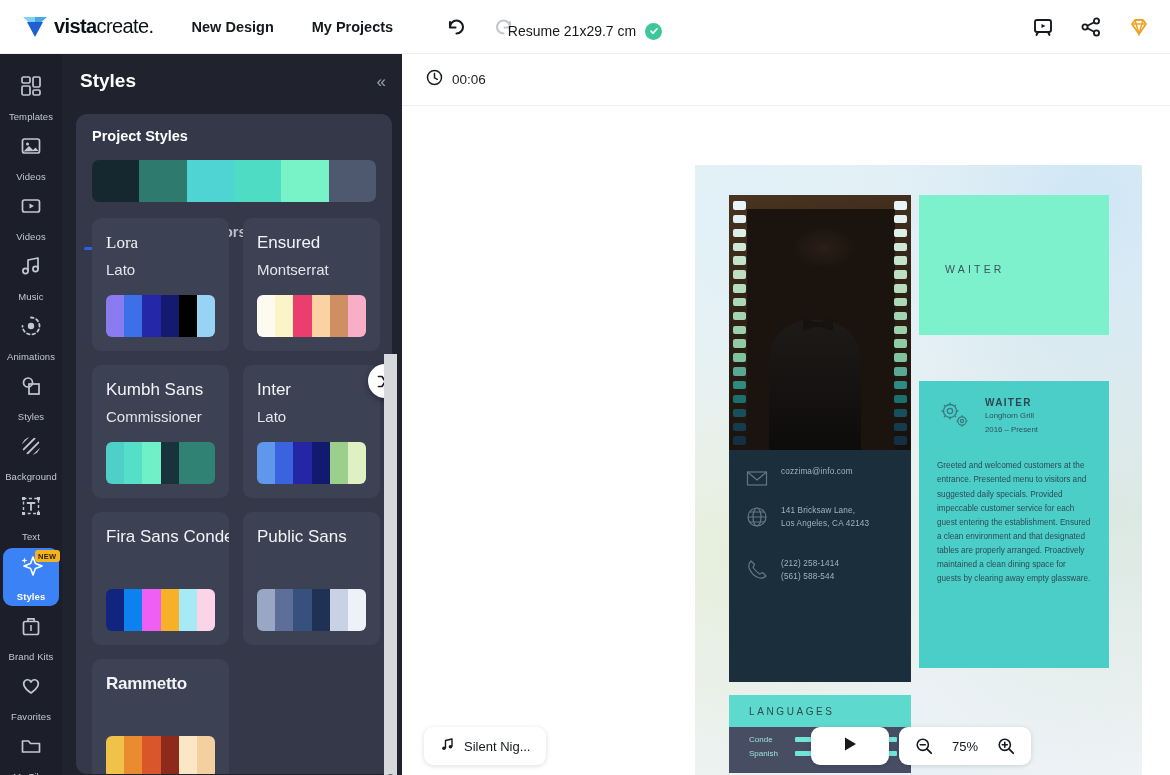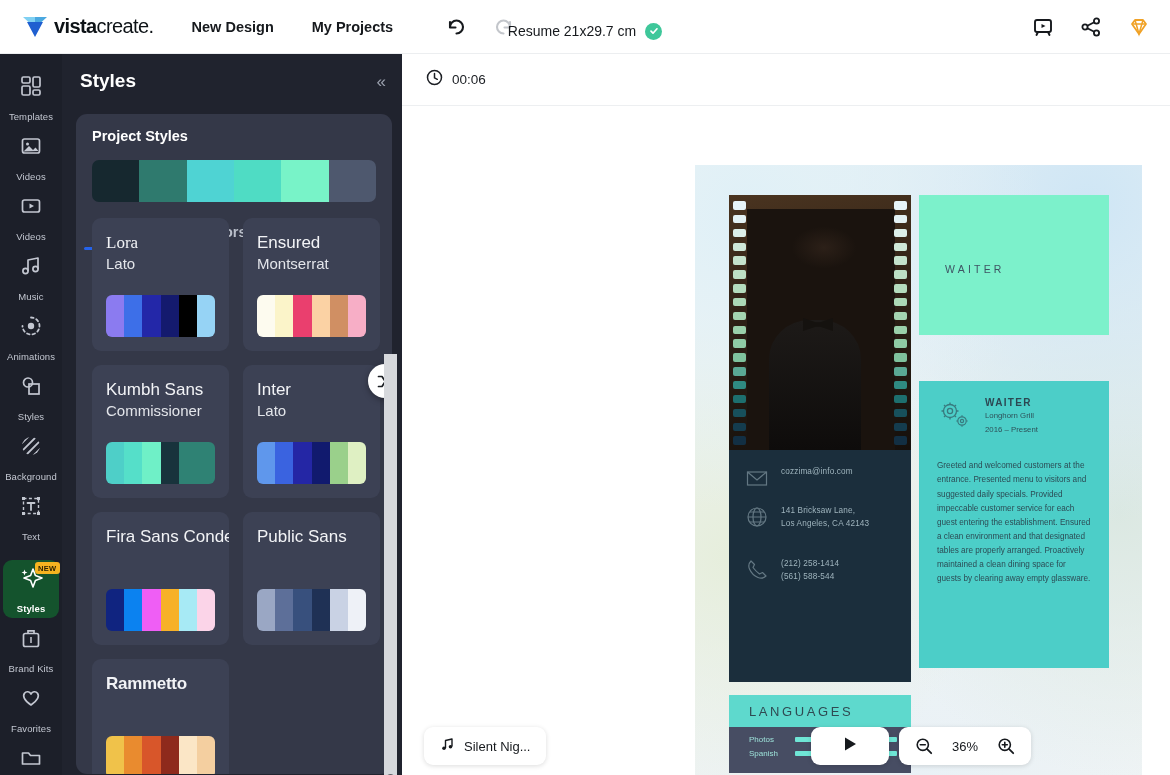--- a/index.html
+++ b/index.html
@@ -53,21 +53,21 @@
     display: flex; flex-direction: column; align-items: center;
     padding-top: 14px;
   }
   .rail-item {
     width: 56px; min-height: 58px; margin-bottom: 2px; border-radius: 9px;
     display: flex; flex-direction: column; align-items: center; justify-content: center;
     cursor: pointer; position: relative; color: #c3c7d1; gap: 8px;
   }
   .rail-item .ri-ico { height: 26px; display: flex; align-items: center; justify-content: center; }
   .rail-item .ri-lbl { font-size: 9.5px; margin-top: 4px; letter-spacing: .1px; }
-  .rail-item.active { background: #14532d; color: #fff; margin-top: 12px; }
+  .rail-item.active { background: #3b82f6; color: #fff; }
   .rail-item.active .ri-lbl { font-weight: bold; }
   .new-badge {
     position: absolute; top: 2px; right: -1px; background: #f5b320; color: #2b2200;
     font-size: 7.5px; font-weight: bold; border-radius: 3px; padding: 1.5px 3.5px;
     letter-spacing: .3px;
   }
 
   
   #panel {
     position: absolute; left: 62px; top: 54px; width: 340px; height: 721px;
@@ -104,21 +104,21 @@
   #grid-wrap { position: absolute; left: 0; right: 0; top: 96px; bottom: 0; overflow: hidden; }
   #grid {
     display: grid; grid-template-columns: 1fr 1fr; gap: 14px;
     padding: 8px 12px 0 16px;
   }
   .fcard {
     background: #3c4154; border-radius: 9px; height: 133px;
     padding: 14px 0 0 14px; overflow: hidden; cursor: pointer; position: relative;
   }
   .fcard .f1 { font-size: 17px; color: #f2f3f6; white-space: nowrap; line-height: 1.25; }
-  .fcard .f2 { font-size: 15px; color: #e3e5ea; white-space: nowrap; margin-top: 2px; }
+  .fcard .f2 { font-size: 15px; color: #e3e5ea; white-space: nowrap; margin-top: 8px; }
   .fcard .fpal {
     position: absolute; left: 14px; right: 14px; bottom: 14px; height: 42px;
     display: flex; border-radius: 6px; overflow: hidden;
   }
   .fcard .fpal .sw { flex: 1; }
   .fcard.serif .f1 { font-family: "Liberation Serif", serif; }
   .fcard.bold1 .f1 { font-weight: bold; letter-spacing: -0.3px; }
 
   #shuffle-btn {
     position: absolute; width: 34px; height: 34px; border-radius: 50%;
@@ -226,21 +226,21 @@
   #exp-role { font-size: 10px; font-weight: bold; color: #2c4752; letter-spacing: 1.3px; }
   .exp-meta { font-size: 7.8px; color: #2e5159; line-height: 1.5; margin-top: 2px; }
   #exp-desc {
     font-size: 8.2px; color: #2c4c55; line-height: 1.72; margin-top: 24px;
   }
 
   #lang-head {
     left: 34px; top: 530px; width: 182px; height: 32px; background: #5ed9cd;
     display: flex; align-items: center; padding-left: 20px;
   }
-  #lang-head-txt { font-size: 13px; color: #2f4a52; letter-spacing: 2.6px; }
+  #lang-head-txt { font-size: 10px; color: #2f4a52; letter-spacing: 2.6px; }
   #lang-body {
     left: 34px; top: 562px; width: 182px; height: 46px; background: #474d63;
     padding: 8px 14px 0 20px;
   }
   .lang-row { display: flex; align-items: center; margin-bottom: 5px; }
   .lang-name { font-size: 8px; color: #9ce0d8; width: 46px; }
   .lang-bar { height: 5px; background: #6fe6d6; border-radius: 1px; }
 
   
   #music-chip {
@@ -709,21 +709,21 @@
           </div>
         </div>
         <div id="exp-desc">Greeted and welcomed customers at the entrance. Presented menu to visitors and suggested daily specials. Provided impeccable customer service for each guest entering the establishment. Ensured a clean environment and that designated tables are properly arranged. Proactively maintained a clean dining space for guests by clearing away empty glassware.</div>
       </div>
 
       <div class="blk" id="lang-head">
         <span id="lang-head-txt">LANGUAGES</span>
       </div>
       <div class="blk" id="lang-body">
           <div class="lang-row">
-            <span class="lang-name">Photos</span>
+            <span class="lang-name">Conde</span>
             <span class="lang-bar" style="width: 102px;"></span>
           </div>
           <div class="lang-row">
             <span class="lang-name">Spanish</span>
             <span class="lang-bar" style="width: 102px;"></span>
           </div>
         </div>
 
     </div>
   </div>
@@ -748,21 +748,21 @@
   </div>
 
   <div id="zoom-ctl">
     <span class="zbtn">
       <svg width="18" height="18" viewBox="0 0 18 18">
           <circle cx="7.8" cy="7.8" r="5.6" stroke="#16191d" stroke-width="1.6" fill="none"></circle>
           <path d="M11.9 11.9 L16.2 16.2" stroke="#16191d" stroke-width="1.8" stroke-linecap="round"></path>
           <path d="M5.3 7.8 L10.3 7.8" stroke="#16191d" stroke-width="1.6" stroke-linecap="round"></path>
         </svg>
     </span>
-    <span id="zoom-val">36%</span>
+    <span id="zoom-val">75%</span>
     <span class="zbtn">
       <svg width="18" height="18" viewBox="0 0 18 18">
           <circle cx="7.8" cy="7.8" r="5.6" stroke="#16191d" stroke-width="1.6" fill="none"></circle>
           <path d="M11.9 11.9 L16.2 16.2" stroke="#16191d" stroke-width="1.8" stroke-linecap="round"></path>
           <path d="M5.3 7.8 L10.3 7.8 M7.8 5.3 L7.8 10.3" stroke="#16191d" stroke-width="1.6" stroke-linecap="round"></path>
         </svg>
     </span>
   </div>
 </div>
 

